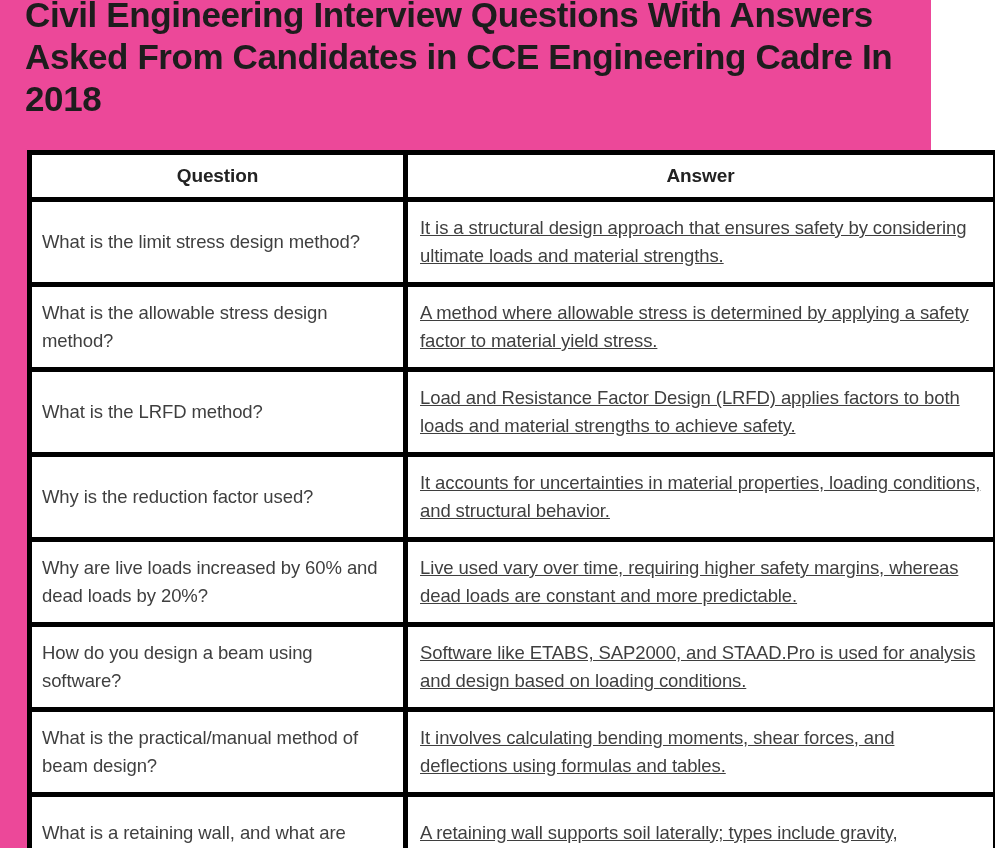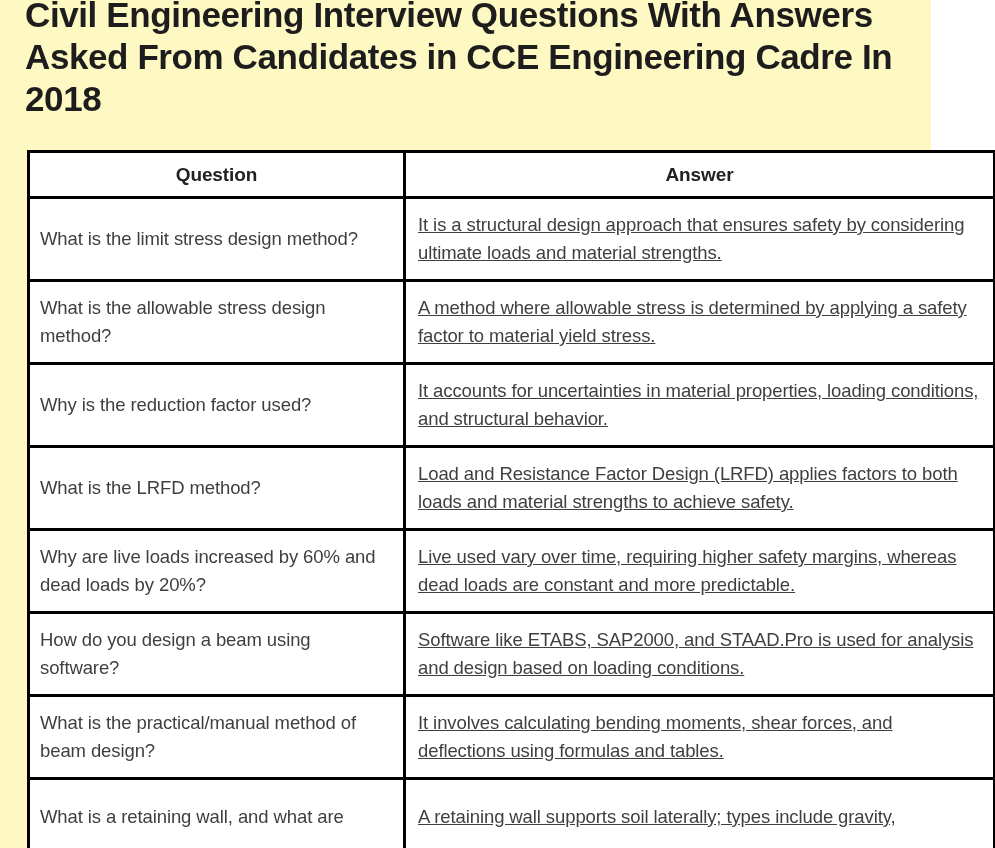--- a/index.html
+++ b/index.html
@@ -13,21 +13,21 @@
     height: 848px;
     overflow: hidden;
     font-family: "Liberation Sans", sans-serif;
     -webkit-font-smoothing: antialiased;
   }
 
   .page {
     position: relative;
     width: 931px;
     height: 848px;
-    background: #fef9c3;
+    background: #ec4899;
     box-sizing: border-box;
   }
 
   
   .article-title {
     margin: 0;
     padding: 0 10px 0 25px;
     font-family: "Liberation Sans", sans-serif;
     font-size: 35px;
     line-height: 42px;
@@ -55,21 +55,21 @@
     table-layout: fixed;
     background: #ffffff;
     border: 1px solid #e6e6e6;
   }
 
   table.qa-table col.col-q { width: 376px; }
   table.qa-table col.col-a { width: 590px; }
 
   table.qa-table th,
   table.qa-table td {
-    border: 3px solid #000000;
+    border: 5px solid #000000;
     vertical-align: middle;
     box-sizing: border-box;
   }
 
   table.qa-table thead th {
     height: 46px;
     padding: 10px 12px;
     text-align: center;
     font-size: 19px;
     font-weight: 700;
@@ -125,26 +125,26 @@
       <tbody>
         <tr>
           <td class="cell-question">What is the limit stress design method?</td>
           <td class="cell-answer">It is a structural design approach that ensures safety by considering ultimate loads and material strengths.</td>
         </tr>
         <tr>
           <td class="cell-question">What is the allowable stress design method?</td>
           <td class="cell-answer">A method where allowable stress is determined by applying a safety factor to material yield stress.</td>
         </tr>
         <tr>
+          <td class="cell-question">What is the LRFD method?</td>
+          <td class="cell-answer">Load and Resistance Factor Design (LRFD) applies factors to both loads and material strengths to achieve safety.</td>
+        </tr>
+        <tr>
           <td class="cell-question">Why is the reduction factor used?</td>
           <td class="cell-answer">It accounts for uncertainties in material properties, loading conditions, and structural behavior.</td>
-        </tr>
-        <tr>
-          <td class="cell-question">What is the LRFD method?</td>
-          <td class="cell-answer">Load and Resistance Factor Design (LRFD) applies factors to both loads and material strengths to achieve safety.</td>
         </tr>
         <tr>
           <td class="cell-question">Why are live loads increased by 60% and dead loads by 20%?</td>
           <td class="cell-answer">Live used vary over time, requiring higher safety margins, whereas dead loads are constant and more predictable.</td>
         </tr>
         <tr>
           <td class="cell-question">How do you design a beam using software?</td>
           <td class="cell-answer">Software like ETABS, SAP2000, and STAAD.Pro is used for analysis and design based on loading conditions.</td>
         </tr>
         <tr>

